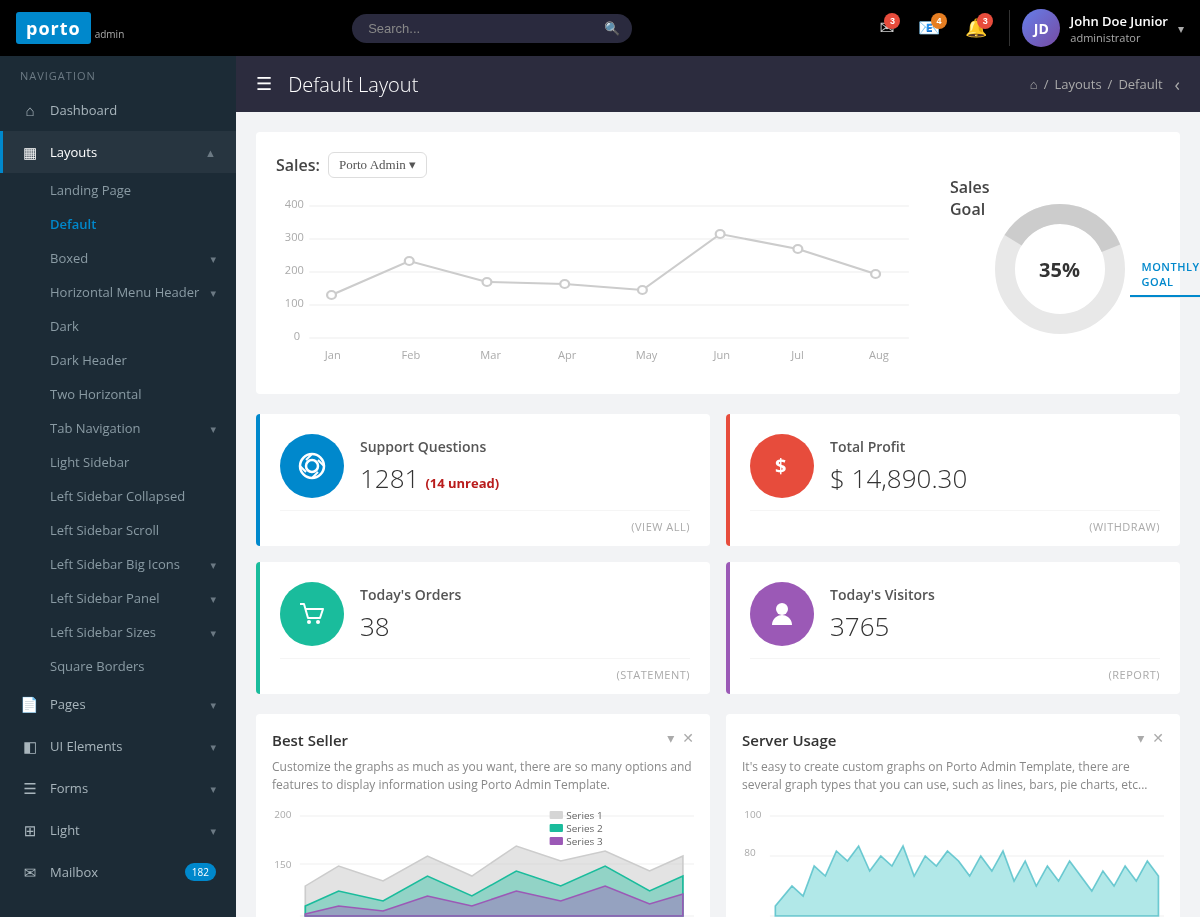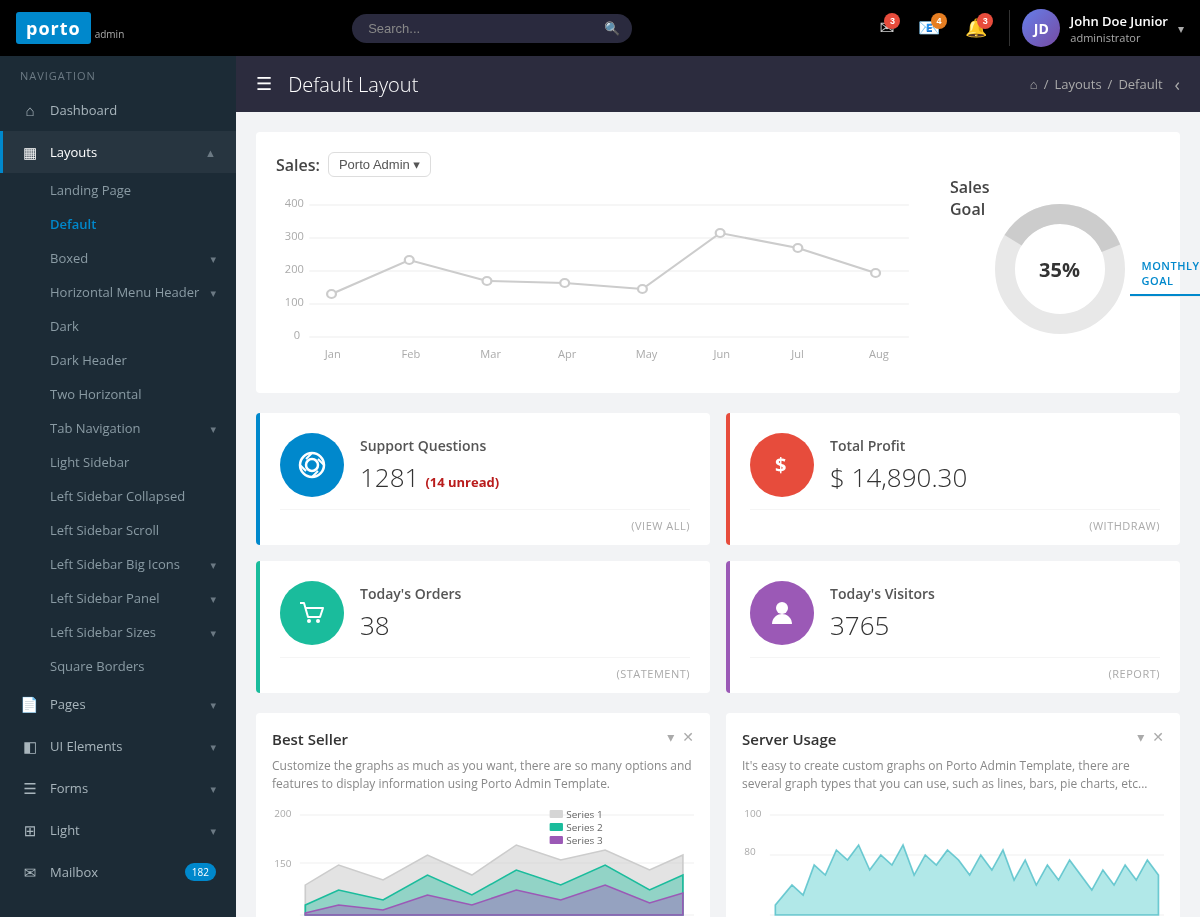--- a/index.html
+++ b/index.html
@@ -272,20 +272,21 @@
       font-weight: 600;
     }
     .dropdown-btn {
       background: none;
       border: 1px solid #ddd;
       border-radius: 6px;
       padding: 4px 10px;
       font-size: 13px;
       cursor: pointer;
       color: #555;
+      font-family: Liberation Serif, serif;
     }
     .chart-right {
       width: 220px;
       display: flex;
       flex-direction: row;
       align-items: center;
       margin-top: 24px;
     }
     .chart-right-title {
       font-size: 16px;

